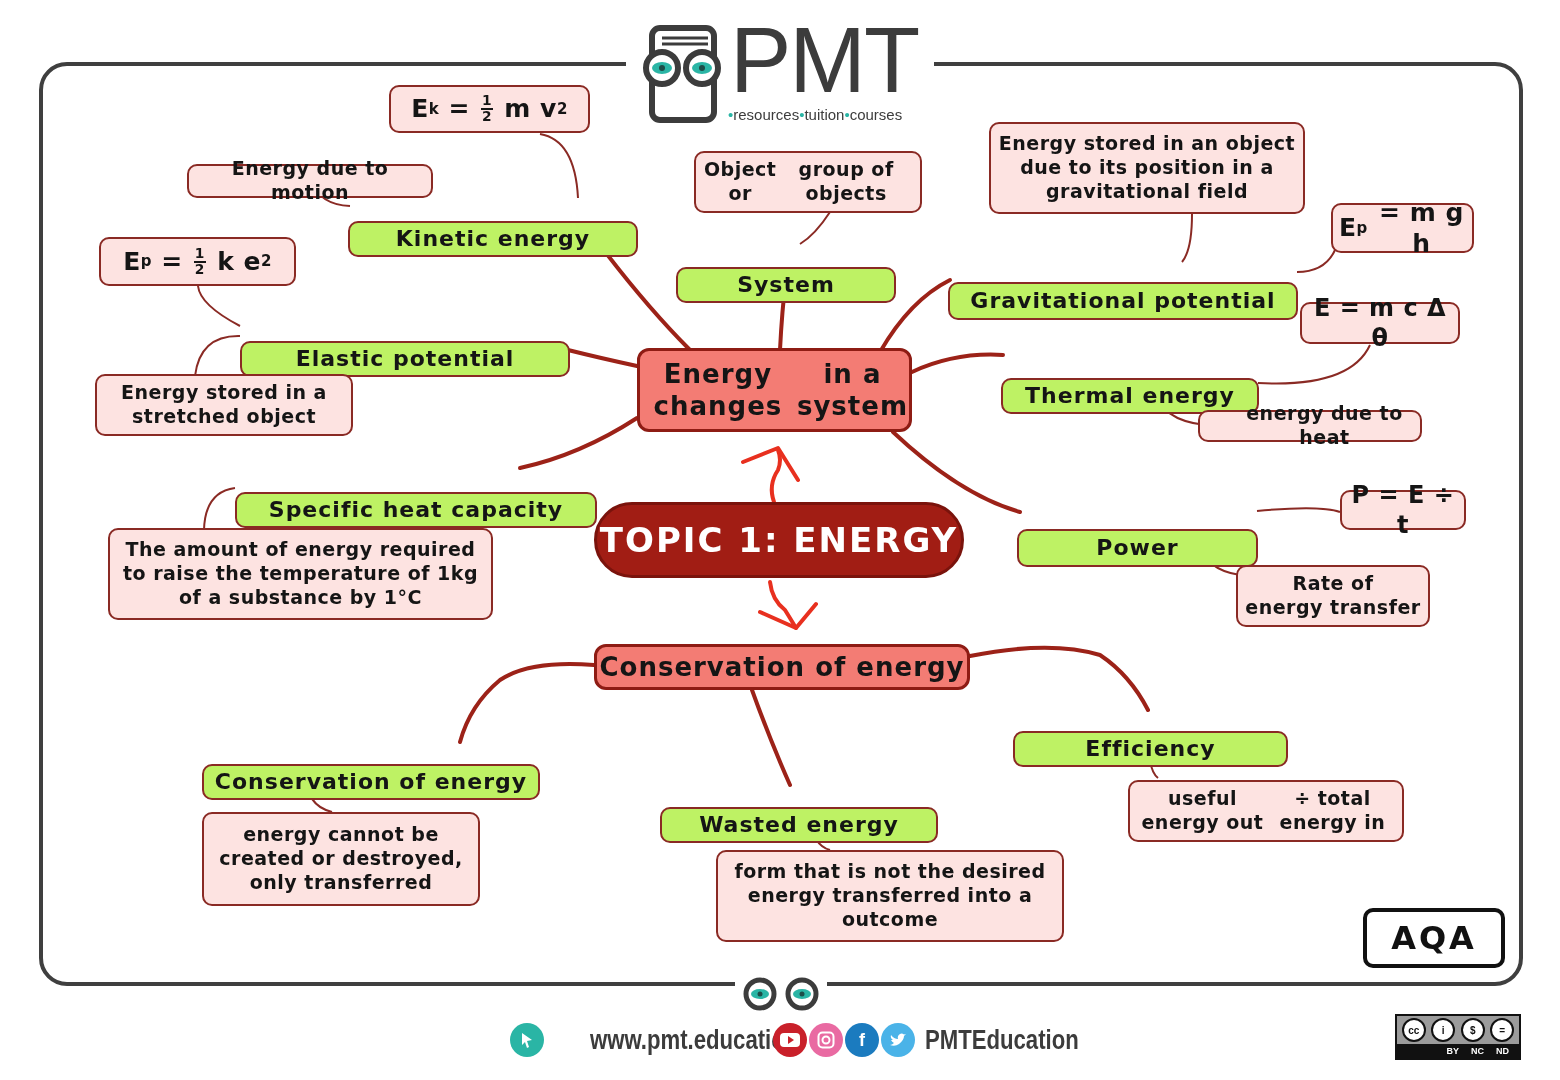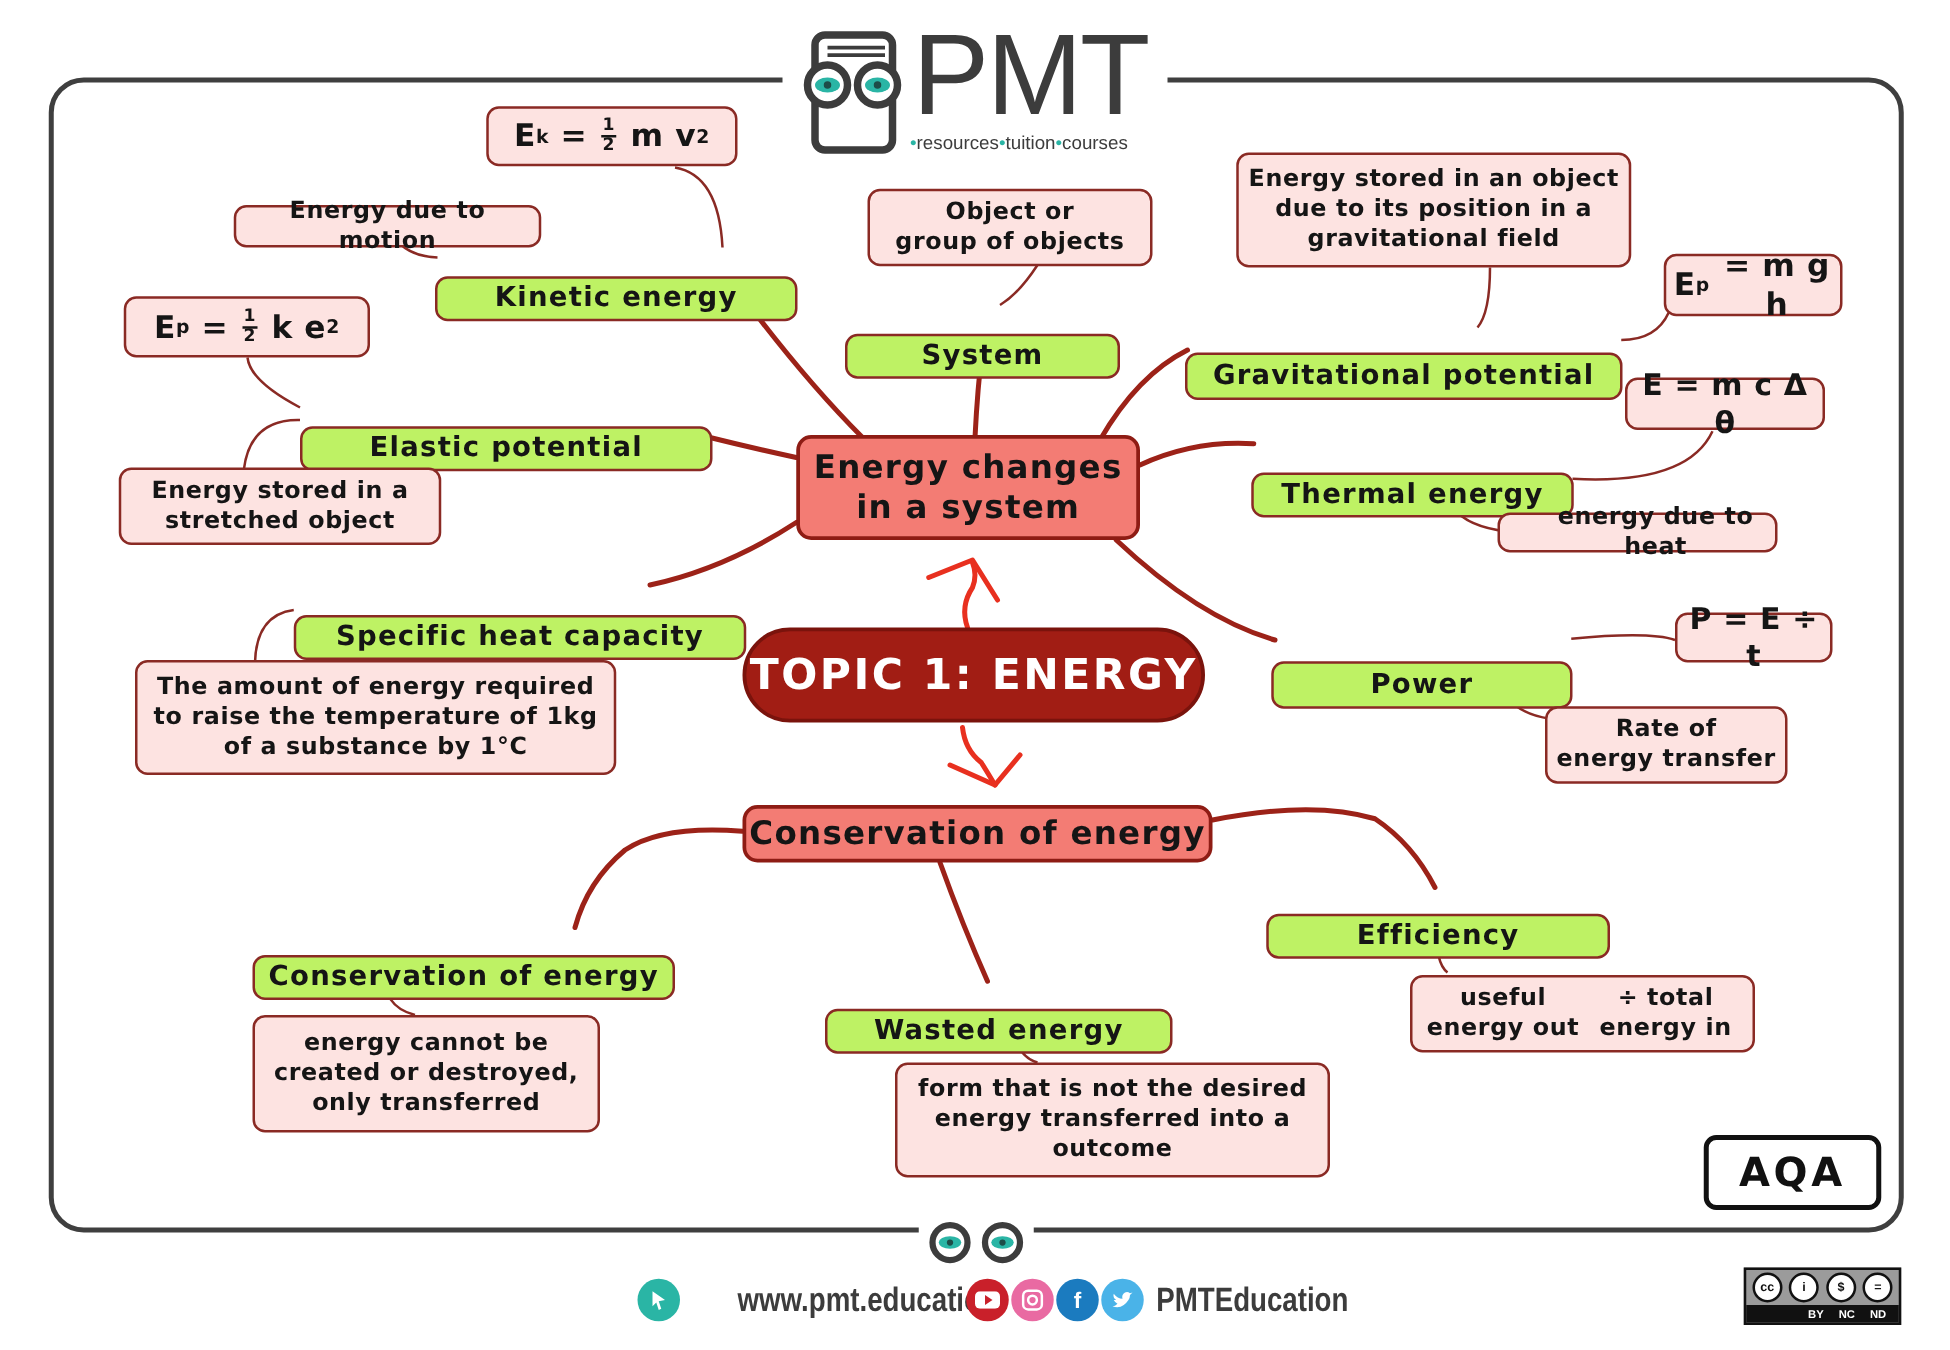--- a/index.html
+++ b/index.html
@@ -107,21 +107,21 @@
     <circle cx="62" cy="46" r="3" fill="#1d4d48"></circle>
   </svg>
 </div>
 <div class="pmt-text">PMT</div>
 <div class="pmt-tag">
   <span class="dot">•</span><span>resources</span><span class="dot">•</span><span>tuition</span><span class="dot">•</span><span>courses</span>
 </div>
 
 <div class="box core" style="left:594px;top:502px;width:370px;height:76px;">TOPIC 1: ENERGY</div>
 
-<div class="box hub" style="left:637px;top:348px;width:275px;height:84px;flex-direction:column;">
+<div class="box hub" style="left:637px;top:348px;width:275px;height:84px;flex-direction:row;">
   <span>Energy changes</span>
   <span>in a system</span>
 </div>
 
 <div class="box hub" style="left:594px;top:644px;width:376px;height:46px;">Conservation of energy</div>
 
 <div class="box branch" style="left:348px;top:197px;width:290px;height:36px;">Kinetic energy</div>
 <div class="box leaf" style="left:187px;top:146px;width:246px;height:34px;margin-top:18px;">Energy due to motion</div>
 <div class="box leaf" style="left:389px;top:85px;width:201px;height:48px;font-size:25px;">
   <span>E</span><sub>k</sub>&nbsp;=&nbsp;<span class="frac">
@@ -143,21 +143,21 @@
 </div>
 
 <div class="box branch" style="left:235px;top:468px;width:362px;height:36px;">Specific heat capacity</div>
 <div class="box leaf" style="left:108px;top:528px;width:385px;height:92px;flex-direction:column;">
   <span>The amount of energy required</span>
   <span>to raise the temperature of 1kg</span>
   <span>of a substance by 1°C</span>
 </div>
 
 <div class="box branch" style="left:676px;top:243px;width:220px;height:36px;">System</div>
-<div class="box leaf" style="left:694px;top:151px;width:228px;height:62px;flex-direction:column;">
+<div class="box leaf" style="left:694px;top:151px;width:228px;height:62px;flex-direction:row;">
   <span>Object or</span>
   <span>group of objects</span>
 </div>
 
 <div class="box branch" style="left:948px;top:258px;width:350px;height:38px;">Gravitational potential</div>
 <div class="box leaf" style="left:989px;top:122px;width:316px;height:92px;flex-direction:column;">
   <span>Energy stored in an object</span>
   <span>due to its position in a</span>
   <span>gravitational field</span>
 </div>

